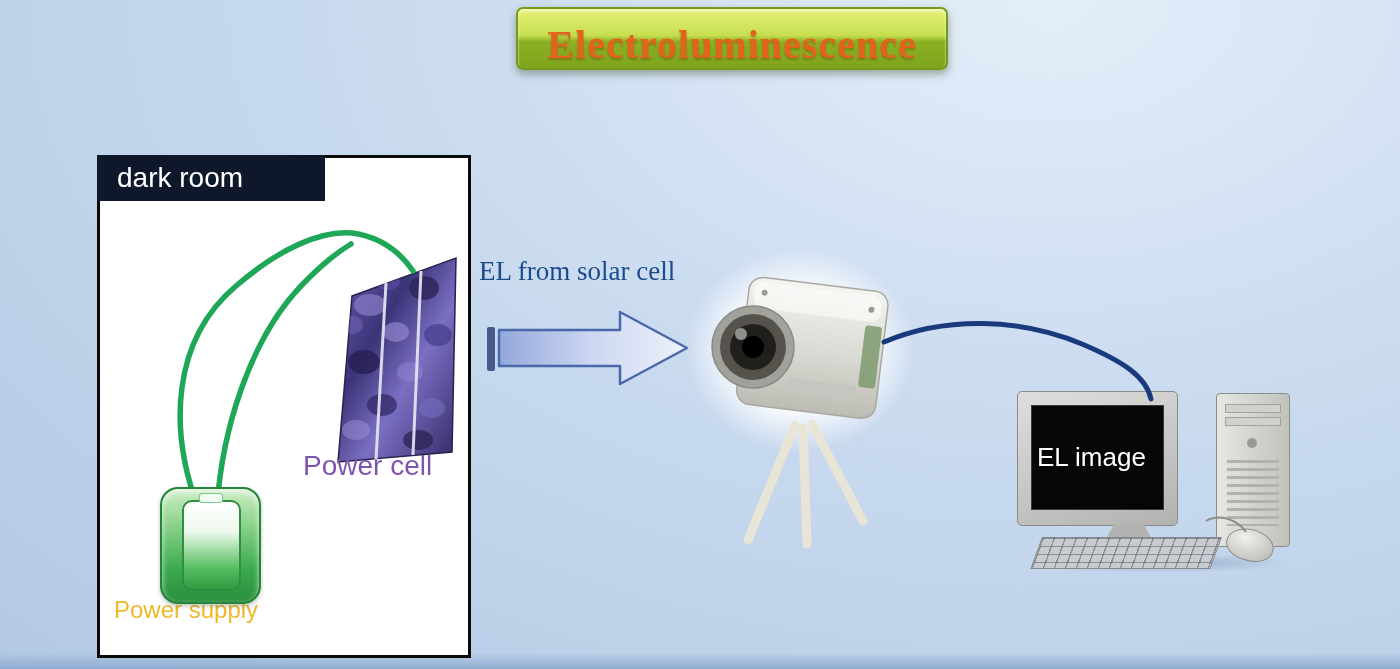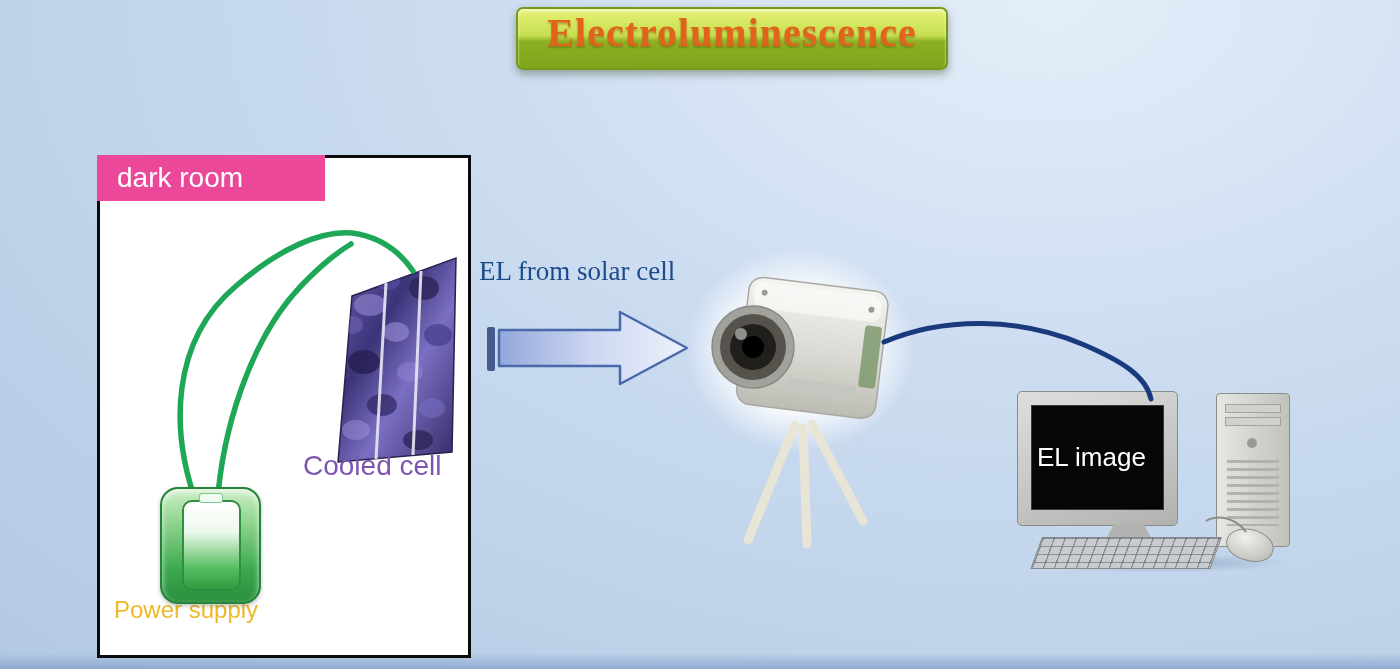--- a/index.html
+++ b/index.html
@@ -12,36 +12,36 @@
     position:absolute; left:0; right:0; bottom:0; height:16px; z-index:0;
     background: linear-gradient(180deg, rgba(140,165,200,0) 0%, #8fabd0 100%);
   }
 
   
   .banner {
     position:absolute; left:516px; top:7px; width:428px; height:59px; z-index:5;
     border-radius:7px; border:2px solid var(--banner-border, #76991a);
     background: linear-gradient(180deg, var(--banner-top,#e6f276) 0%, #c6de50 45%, #8db023 55%, var(--banner-bottom,#7da41c) 100%);
     box-shadow: 0 4px 8px rgba(40,60,20,.40), inset 0 2px 3px rgba(255,255,255,.65);
-    display:flex; align-items:flex-start; justify-content:center;
+    display:flex; align-items:flex-end; justify-content:center;
   }
   .banner-text {
     font-family:"Liberation Serif", serif; font-weight:bold; font-size:40px;
     color: var(--banner-text, #e2641c); letter-spacing:1px;
     text-shadow: 0 2px 2px rgba(100,50,0,.35);
   }
 
   
   .dark-room {
     position:absolute; left:97px; top:155px; width:368px; height:497px; z-index:1;
     background:#ffffff; border:3px solid #0a0a0a;
   }
   .dark-room-label {
     position:absolute; left:-3px; top:-3px; width:228px; height:46px;
-    background:#ec4899; color:#ffffff; font-size:28px;
+    background:#0f172a; color:#ffffff; font-size:28px;
     line-height:46px; padding-left:20px; box-sizing:border-box;
   }
 
   
   .overlay { position:absolute; left:0; top:0; z-index:2; pointer-events:none; }
   .wire  { fill:none; stroke: var(--wire-green, #1ea757); stroke-width:5.5; stroke-linecap:round; }
   .cable { fill:none; stroke: var(--cable-navy, #1a3a7e); stroke-width:5;   stroke-linecap:round; }
 
   
   .power-supply {
@@ -215,21 +215,21 @@
     <path class="cable" d="M 884 342 C 945 316 1020 318 1082 344 C 1122 361 1146 376 1151 399"></path>
 
     <path d="M 1246 532 C 1236 518 1218 514 1206 521" stroke="#8a8a86" stroke-width="2" fill="none"></path>
   </svg>
 
   <div class="power-supply">
     <div class="battery-inner"></div>
     <div class="battery-cap"></div>
   </div>
 
-  <div class="label solar-label">Cooled cell</div>
+  <div class="label solar-label">Power cell</div>
   <div class="label power-label">Power supply</div>
   <div class="label el-label">EL from solar cell</div>
 
   <div class="computer">
     <div class="computer-shadow"></div>
     <div class="monitor">
       <div class="monitor-screen">
         <span class="screen-text">EL image</span>
       </div>
     </div>

